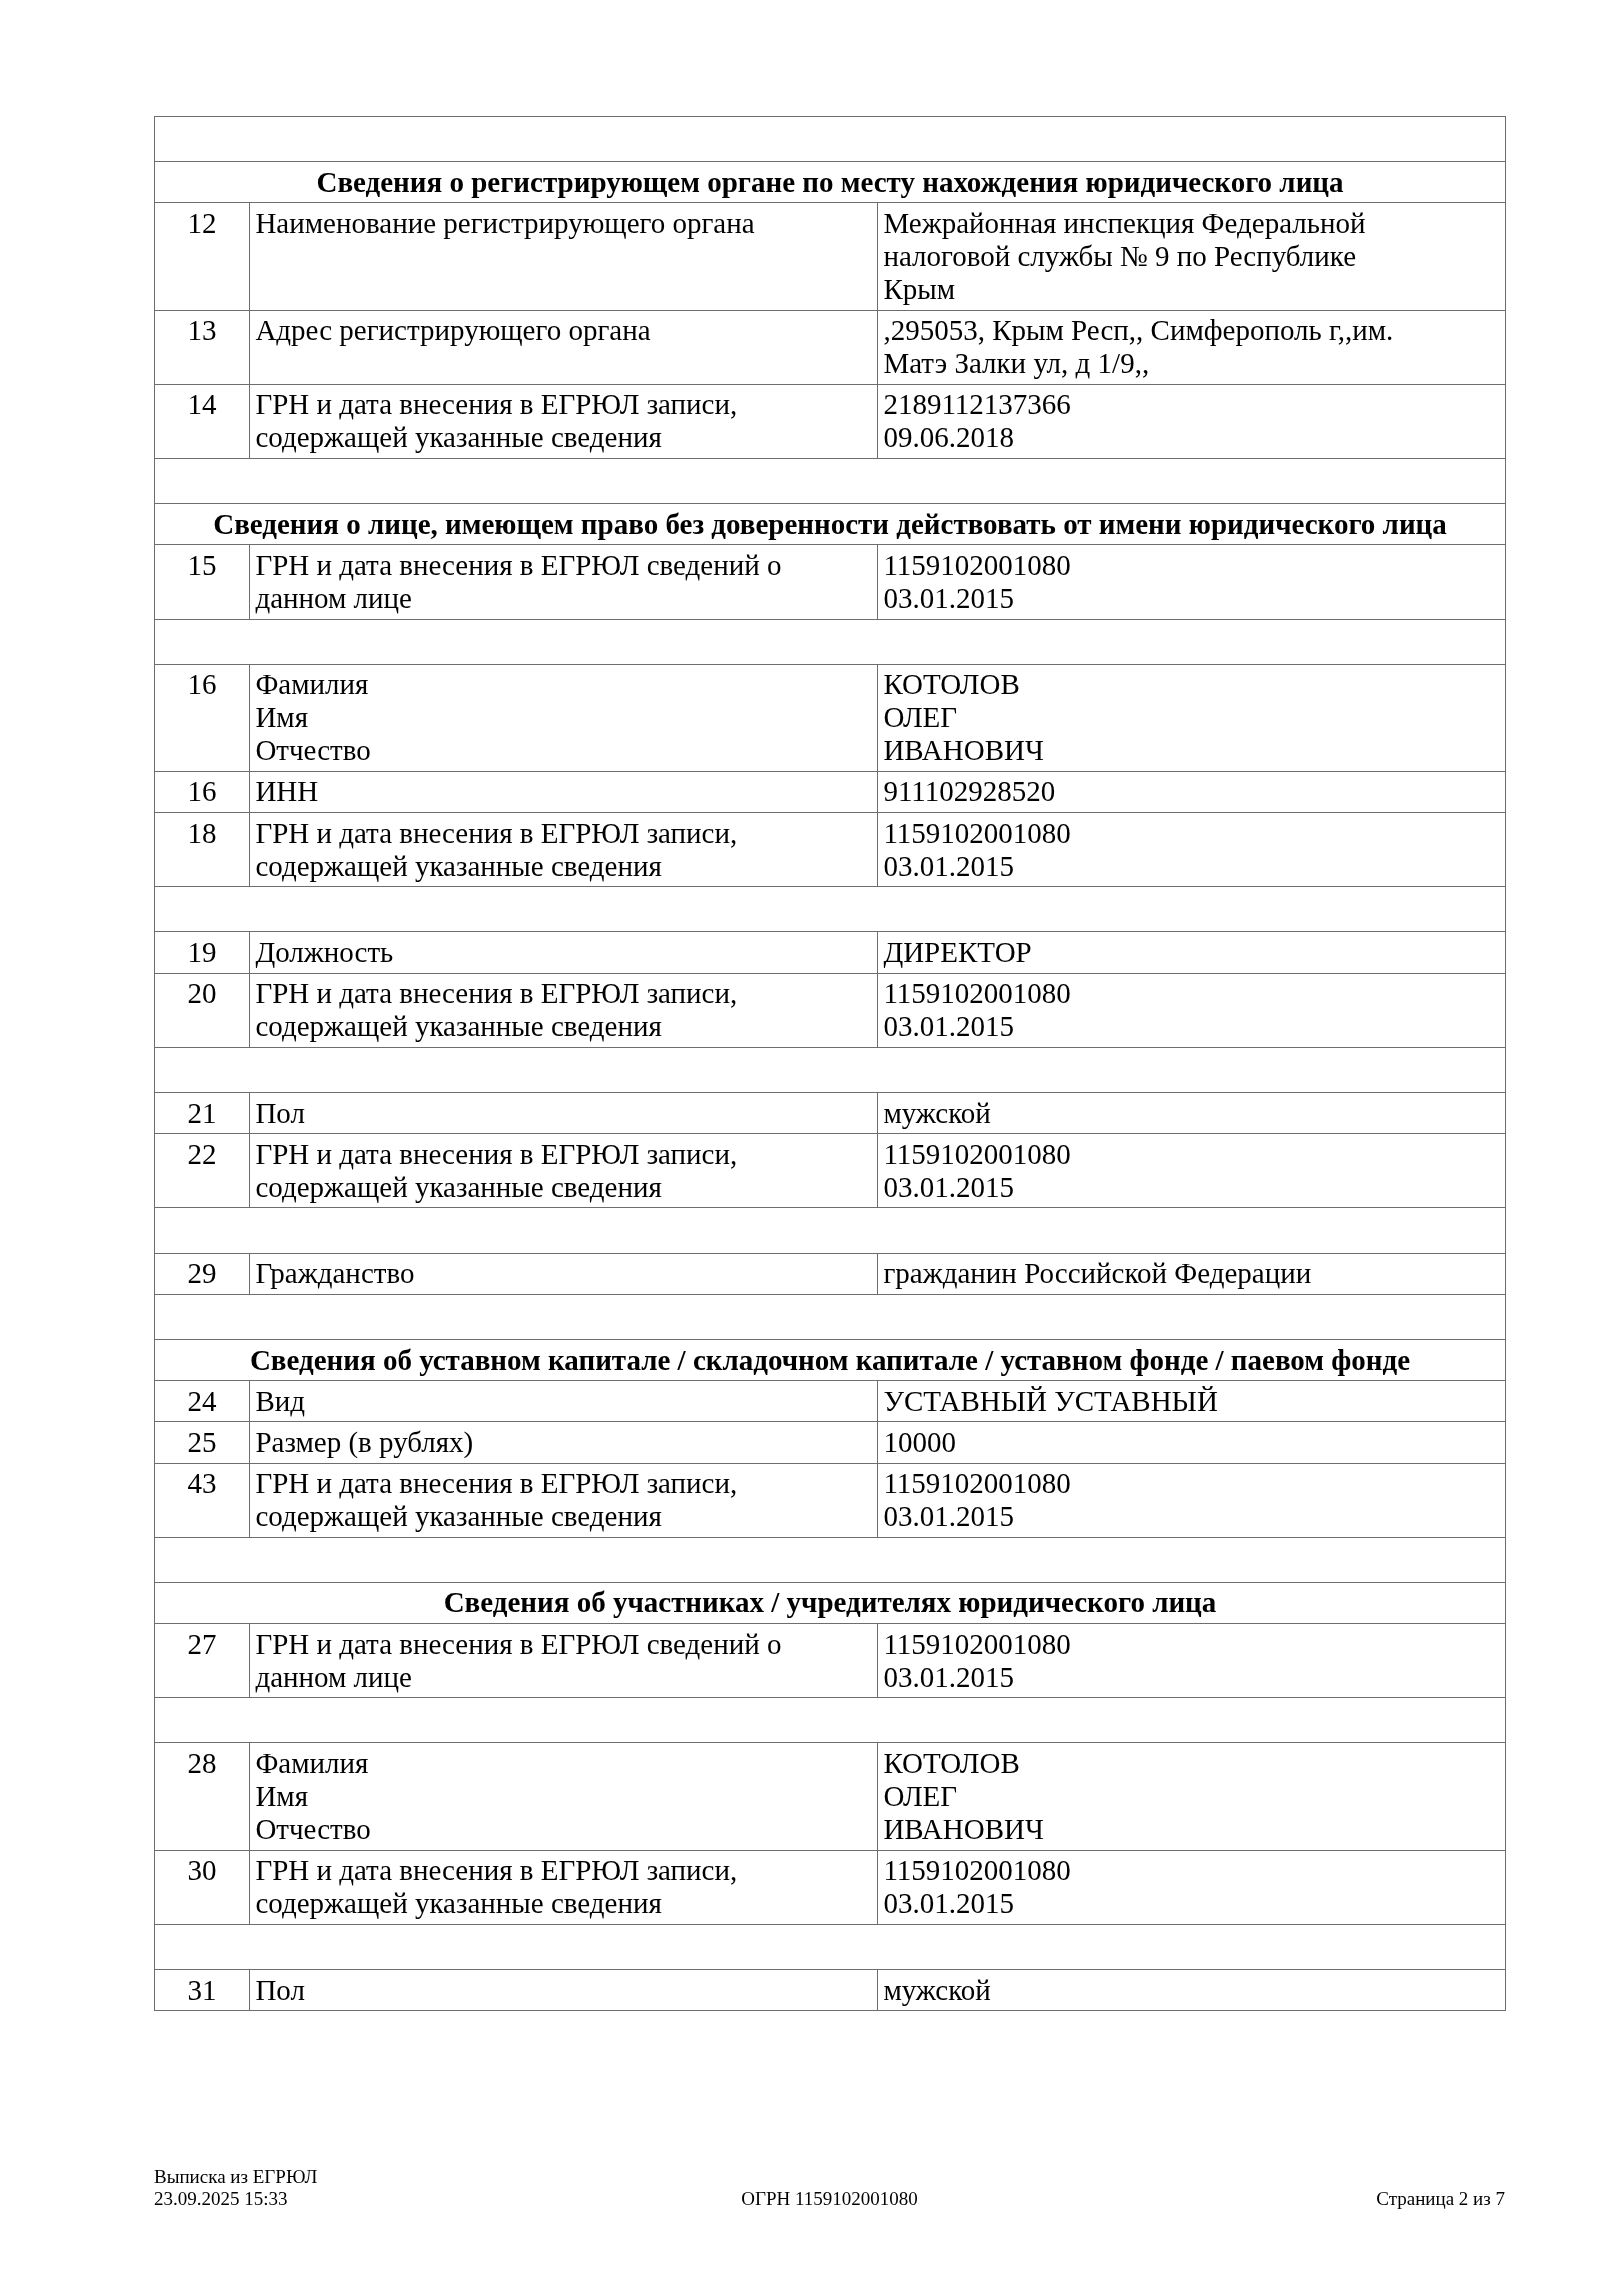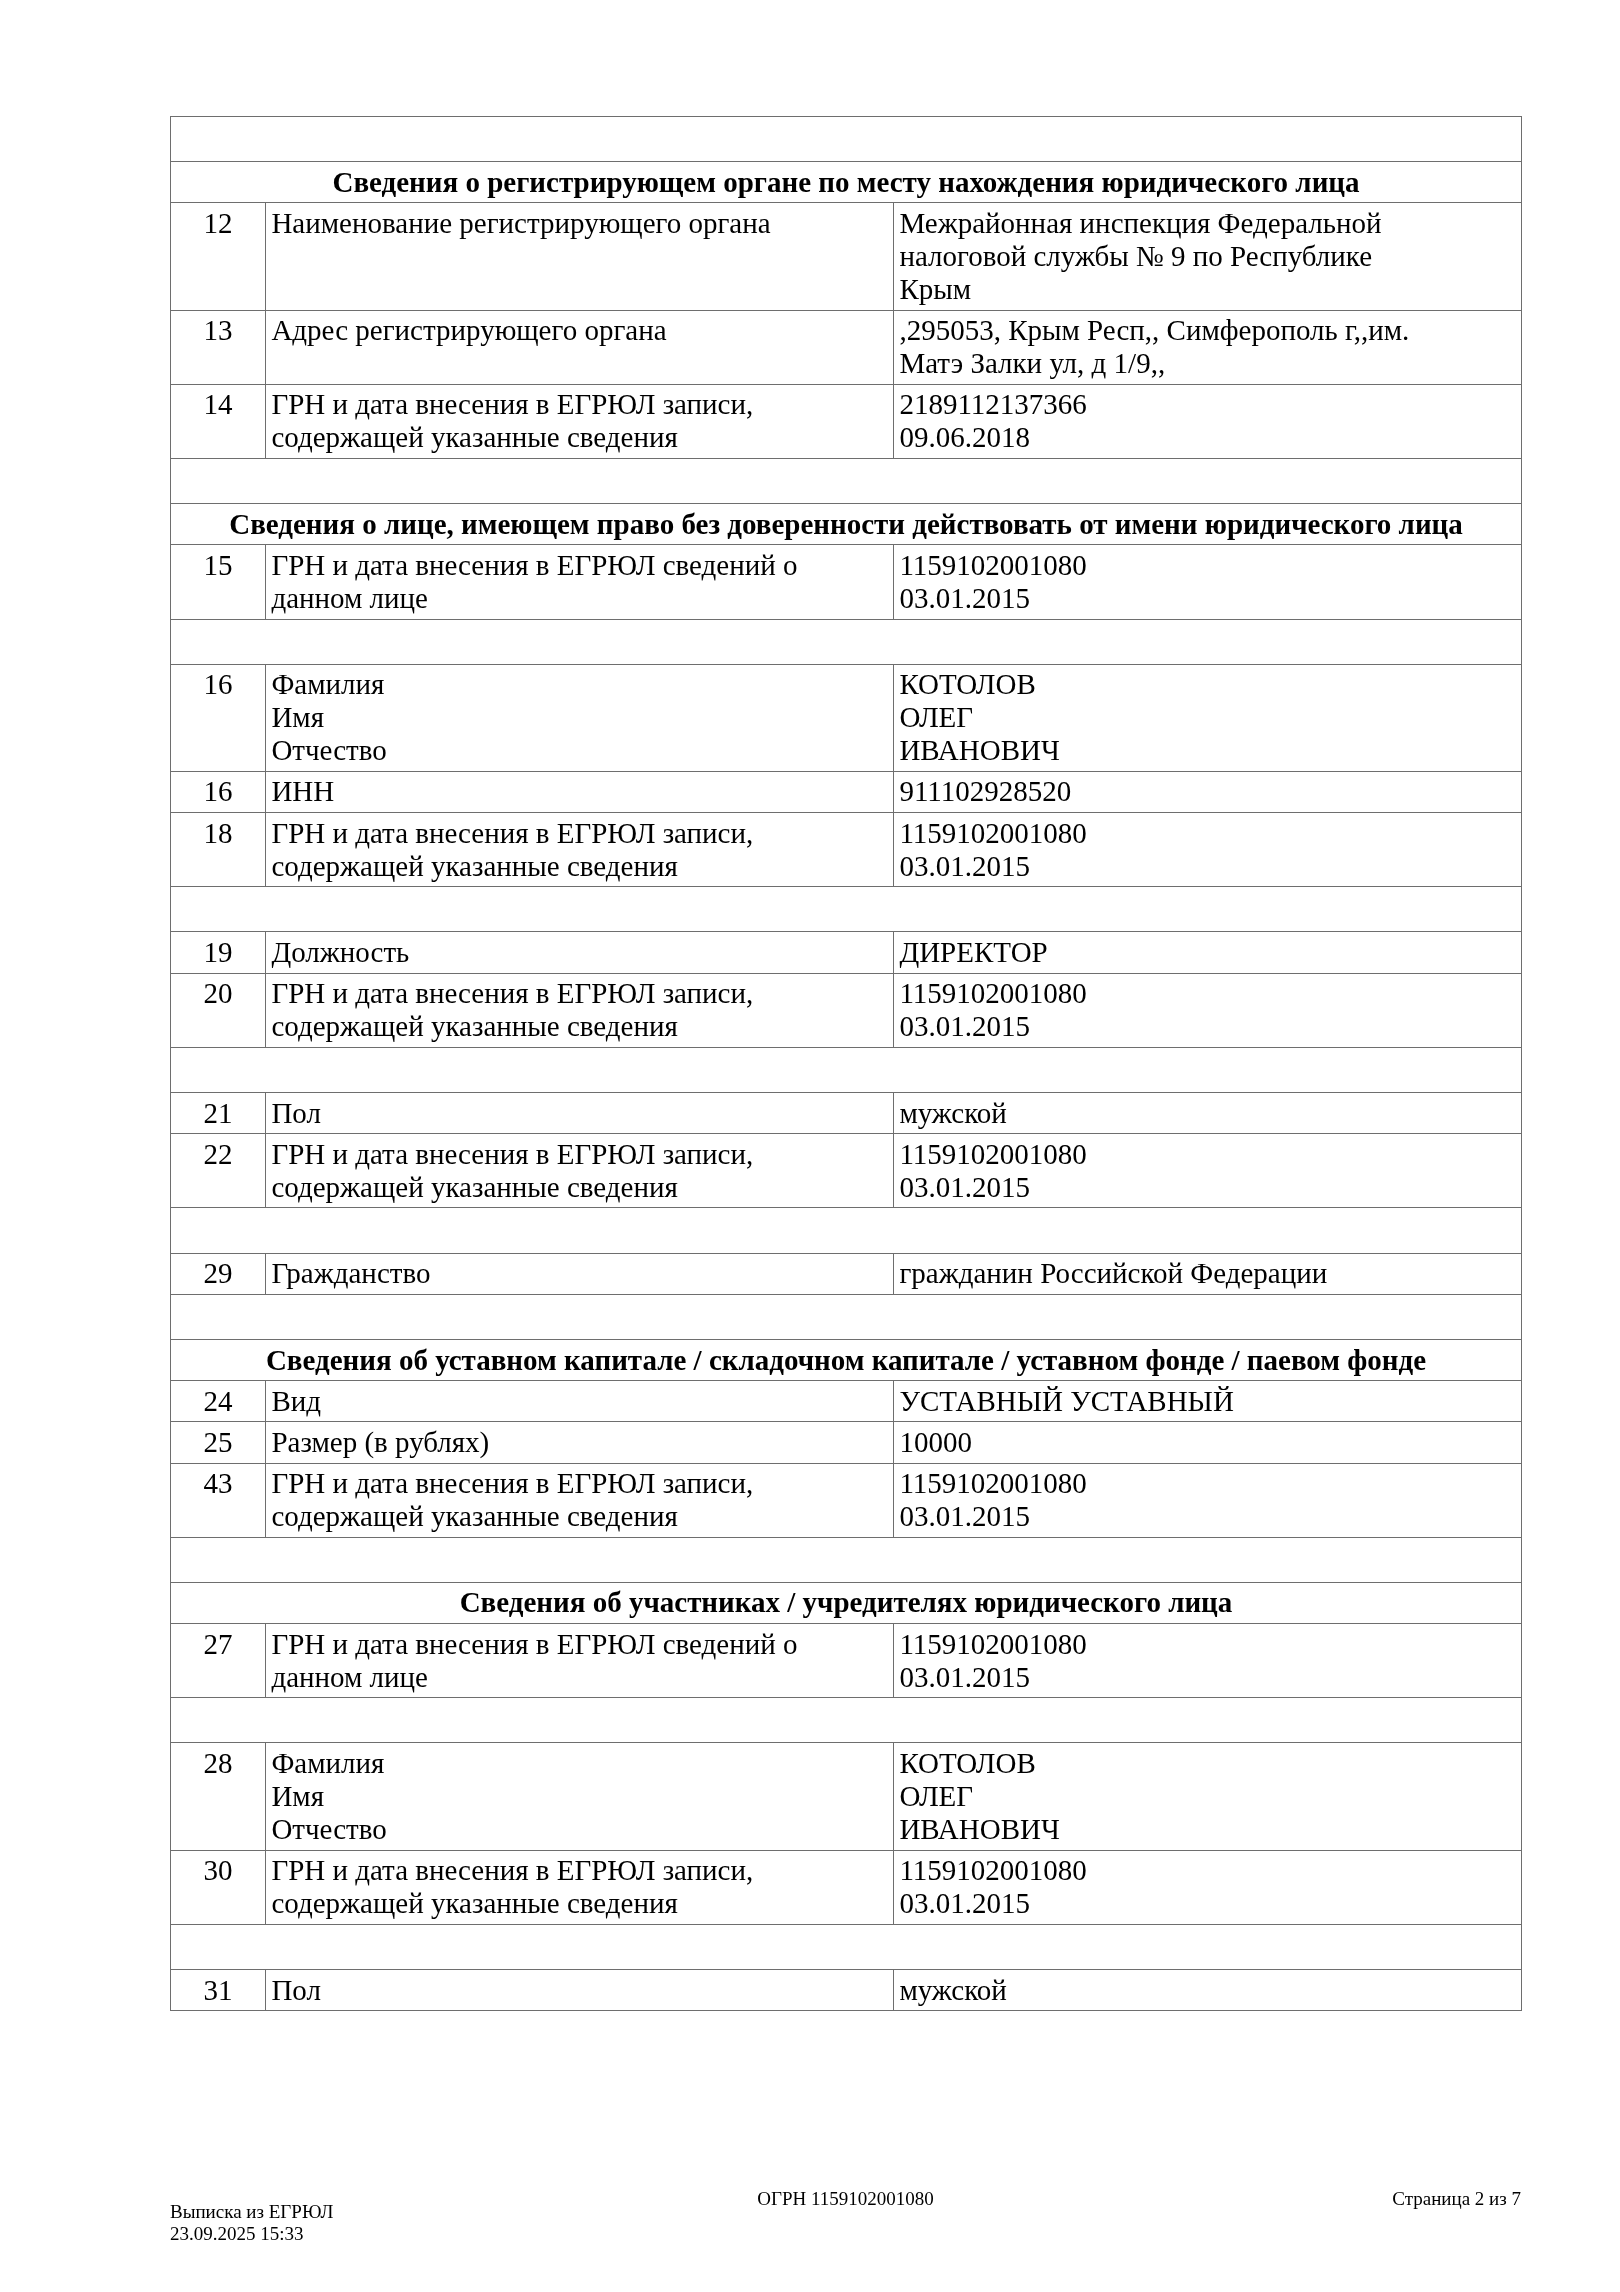--- a/index.html
+++ b/index.html
@@ -1,21 +1,21 @@
 <!DOCTYPE html>
 <html style="font-size:14.3px"><head>
 <meta charset="utf-8">
 <style>
   html, body { margin: 0; padding: 0; background: #ffffff; }
   body {
     width: 1620px; height: 2293px; position: relative; overflow: hidden;
     font-family: "Liberation Serif", "DejaVu Serif", serif;
     color: #000000;
   }
-  .page { position: absolute; left: 16px; top: 0; width: 1380px; height: 2293px; }
+  .page { position: absolute; left: 0; top: 0; width: 1380px; height: 2293px; }
   table.egrul {
     position: absolute; left: 154px; top: 116px;
     width: 1351px;
     border-collapse: collapse;
     table-layout: fixed;
     font-size: 29px;
     line-height: 33px;
   }
   table.egrul td {
     border: 1.8px solid #6e6e6e;
@@ -30,21 +30,21 @@
   td.blank { height: 37px; padding: 0; }
   td.section {
     font-weight: bold; text-align: center;
     padding: 3.6px 3.6px 3.6px 3.6px;
   }
   .line { display: block; white-space: pre-wrap; }
   .footer {
     position: absolute; left: 154px; top: 2166px; width: 1351px;
     font-size: 19px; line-height: 21.5px;
   }
-  .footer .left { position: absolute; left: 0; top: 0; margin-top: 35px; }
+  .footer .left { position: absolute; left: 0; top: 0; }
   .footer .center { position: absolute; left: 0; width: 100%; top: 21.5px; text-align: center; }
   .footer .right { position: absolute; right: 0; top: 21.5px; text-align: right; }
 </style>
 </head>
 <body>
 
 <div class="page">
 <table class="egrul">
   <colgroup>
         <col class="c-num">

